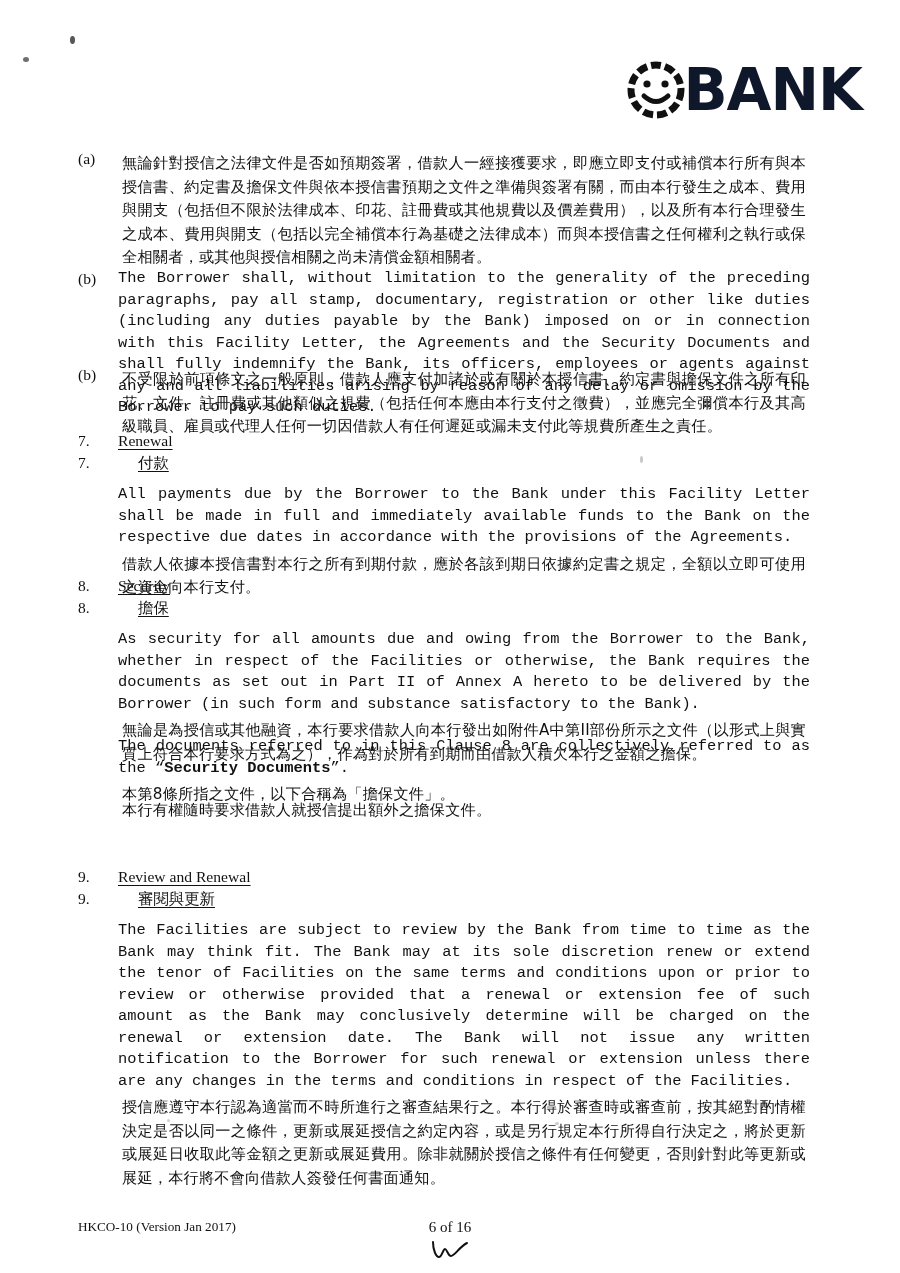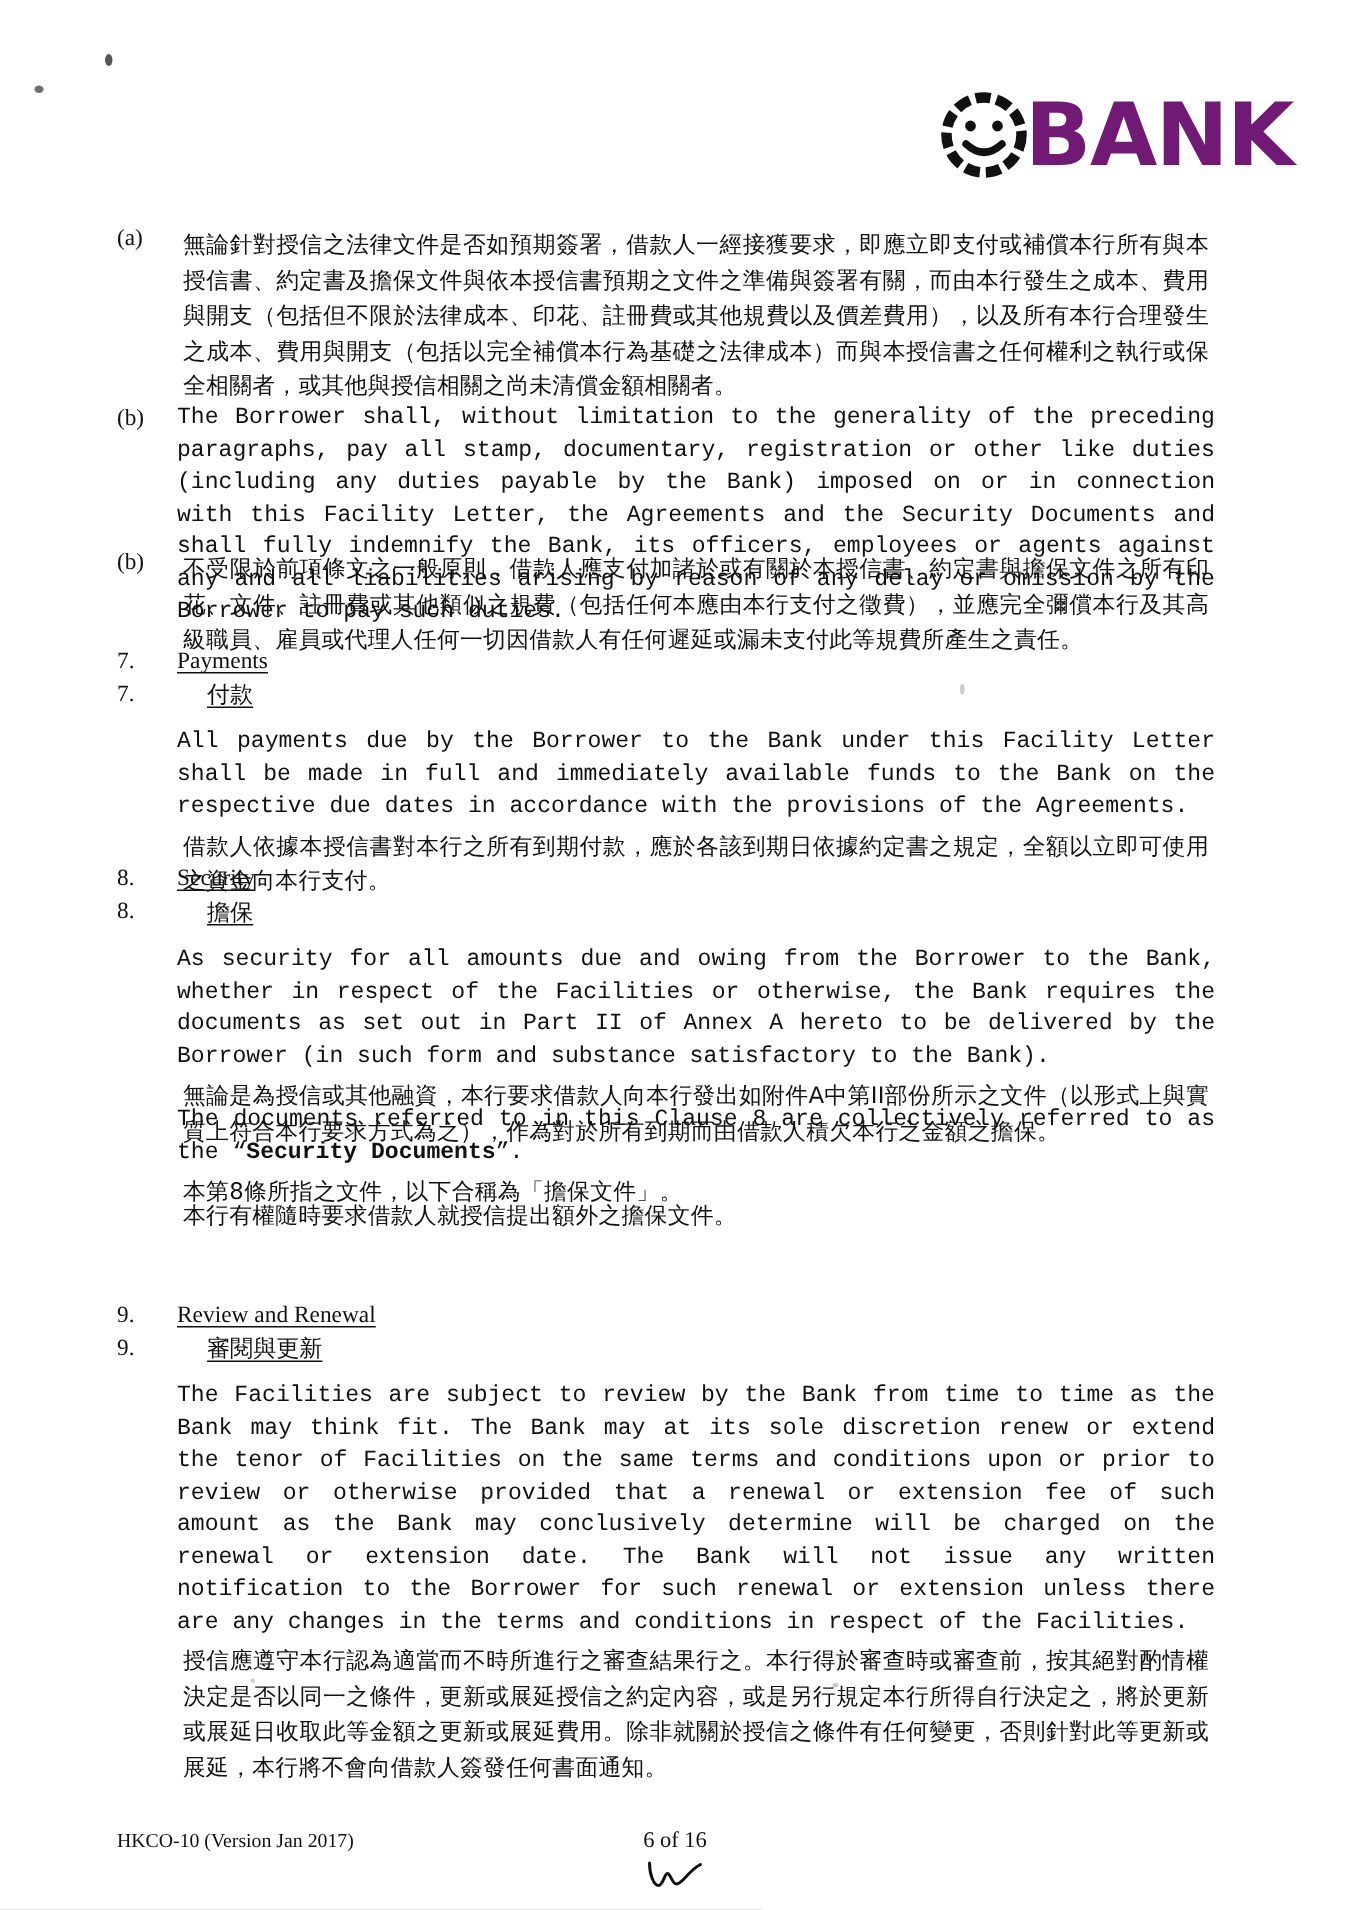--- a/index.html
+++ b/index.html
@@ -39,21 +39,21 @@
     align-items: center;
     height: 76px;
   }
   .logo-mark { width: 62px; height: 62px; display: block; }
   .logo-word {
     font-family: "DejaVu Sans", "Liberation Sans", sans-serif;
     font-weight: 700;
     font-size: 58px;
     letter-spacing: -1px;
     line-height: 1;
-    color: #701a75;
+    color: #0f172a;
     margin-left: -4px;
   }
 
   .row {
     position: relative;
     display: flex;
     padding: 0 90px 0 78px;
   }
   .marker {
     width: 40px;
@@ -171,21 +171,21 @@
       <div class="body">
         <p class="zh">不受限於前項條文之一般原則，借款人應支付加諸於或有關於本授信書、約定書與擔保文件之所有印花、文件、註冊費或其他類似之規費（包括任何本應由本行支付之徵費），並應完全彌償本行及其高級職員、雇員或代理人任何一切因借款人有任何遲延或漏未支付此等規費所產生之責任。</p>
       </div>
     </div>
   </div>
 
   <div class="blk" style="top:430px;">
     <div class="row">
       <div class="marker num">7.</div>
       <div class="body">
-        <div class="hd-en">Payments</div>
+        <div class="hd-en">Renewal</div>
       </div>
     </div>
     <div class="row">
       <div class="marker num">7.</div>
       <div class="body">
         <div class="hd-zh">付款</div>
       </div>
     </div>
   </div>
 

